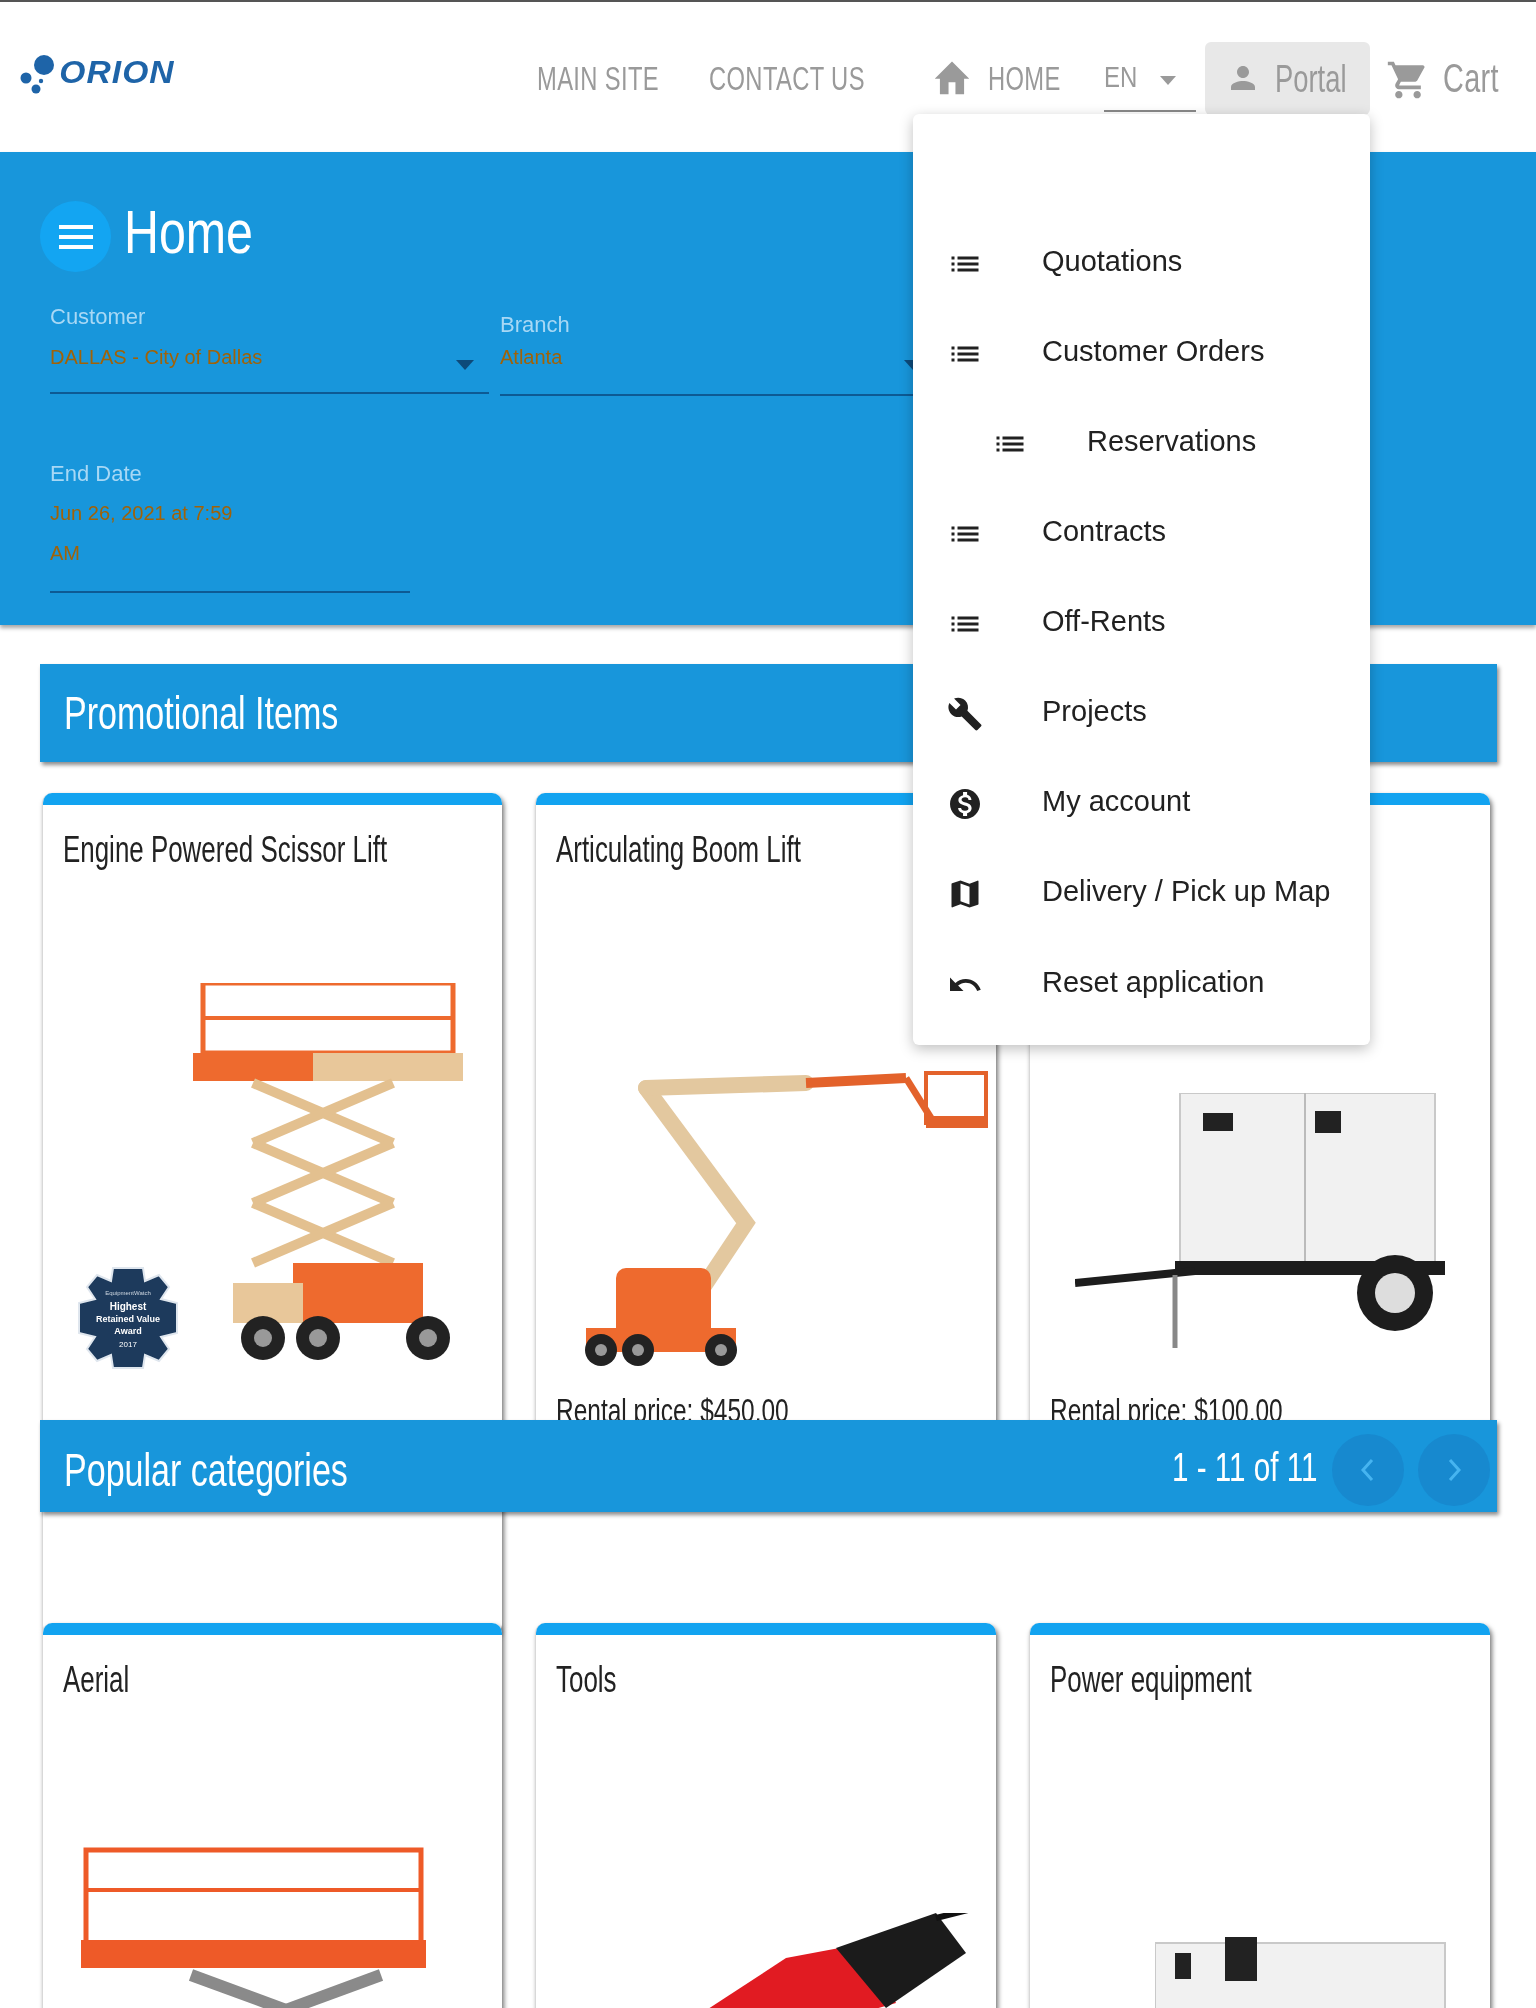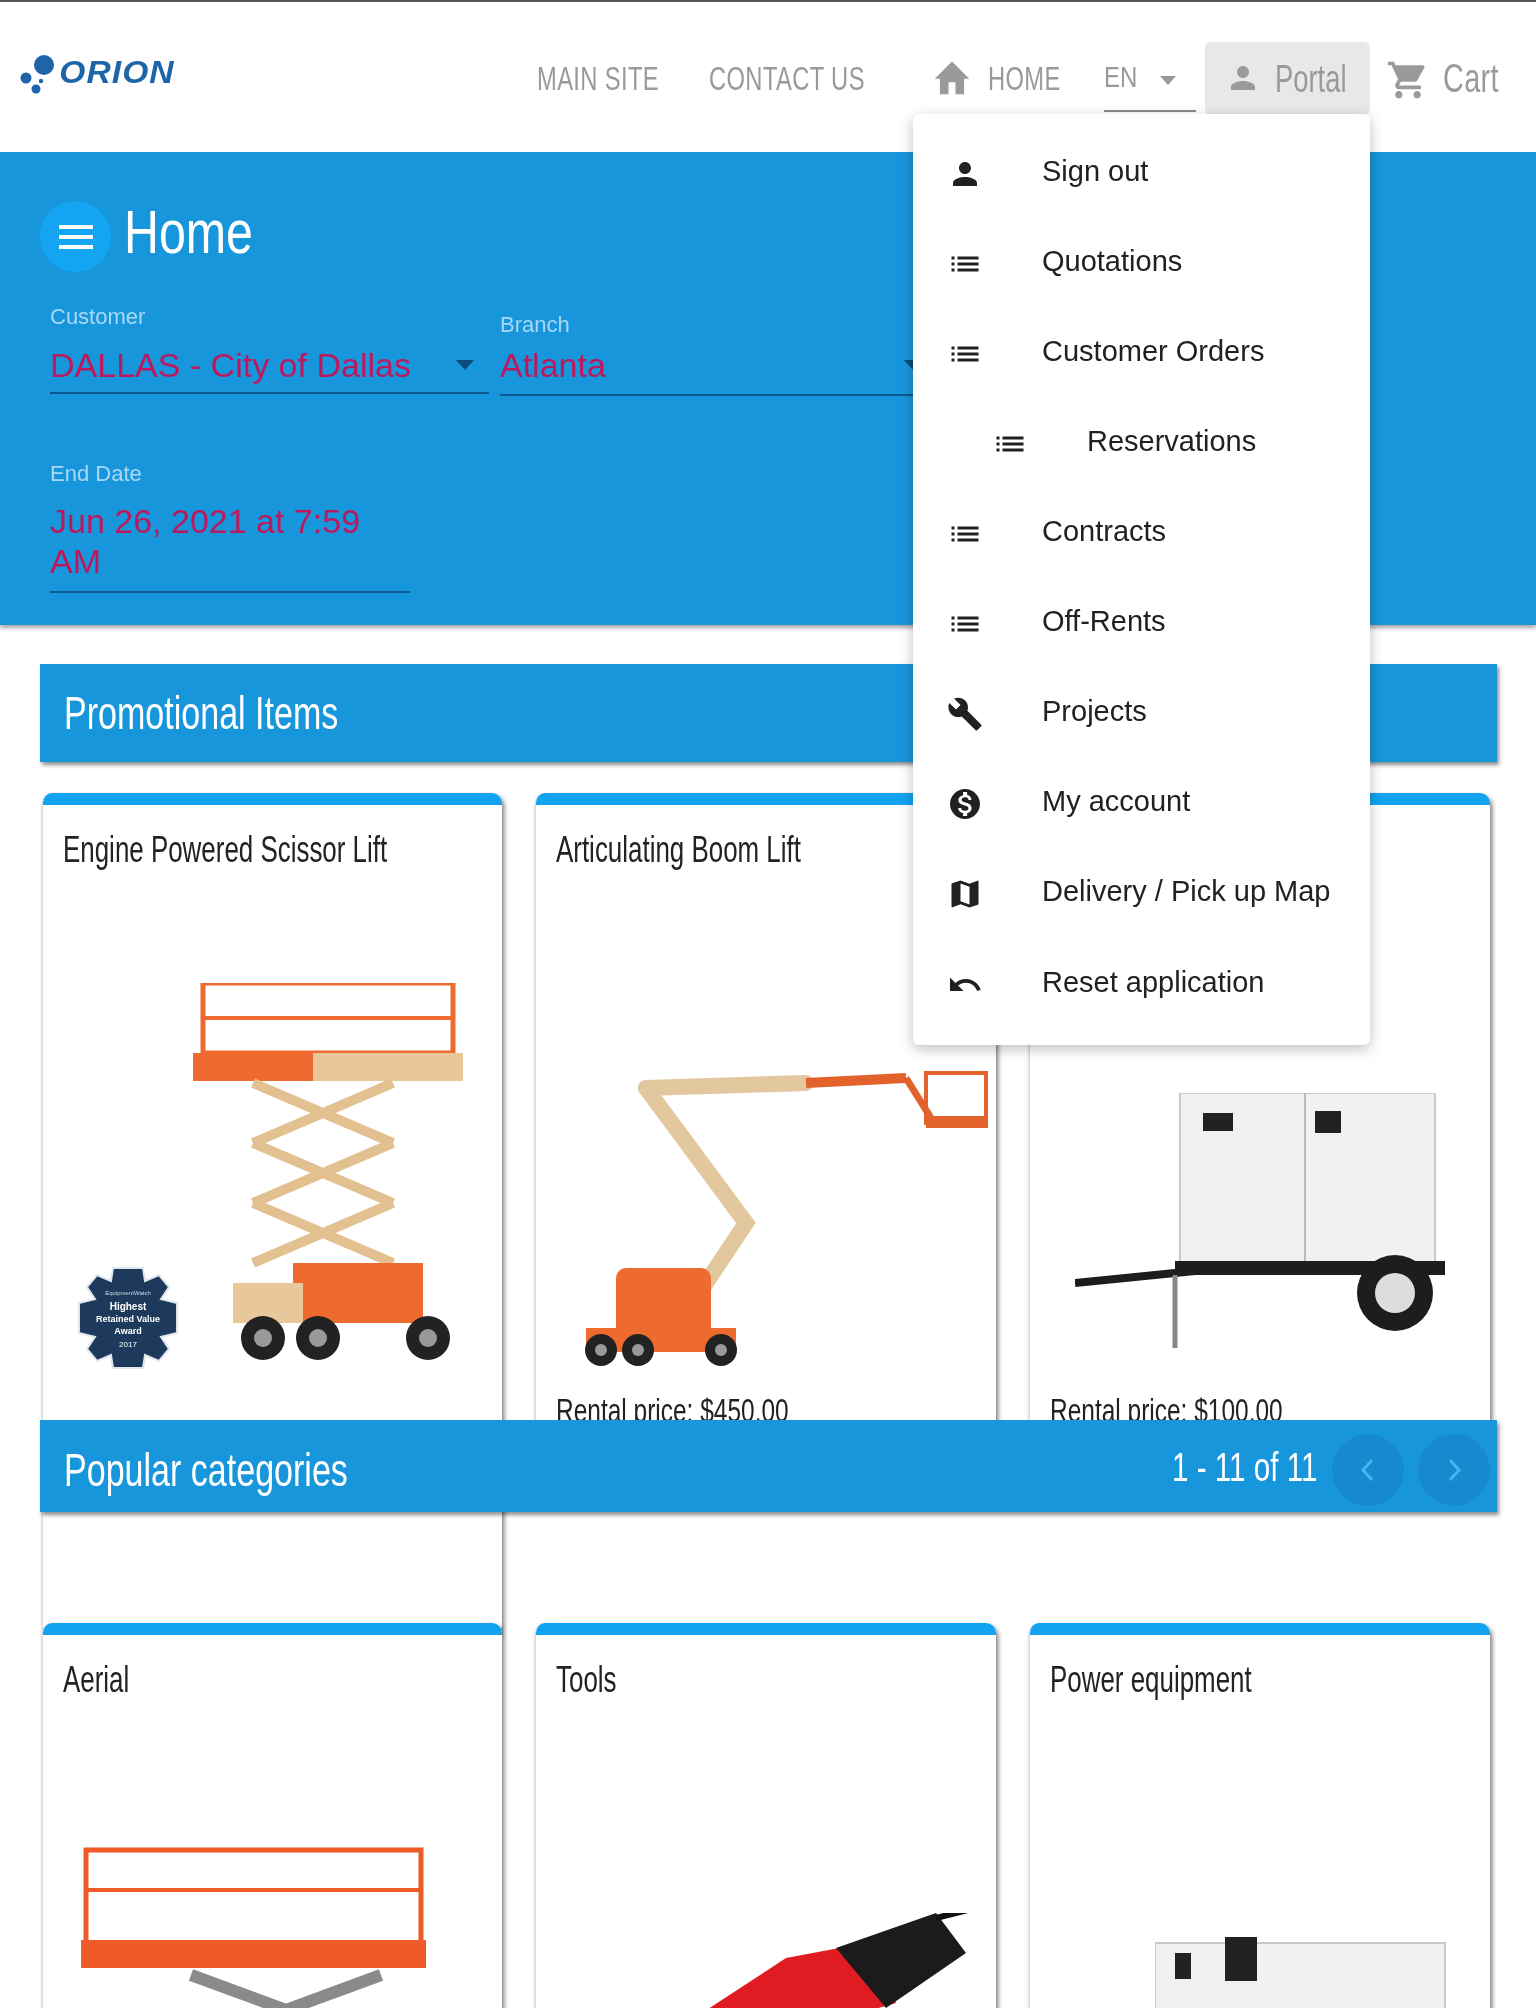--- a/index.html
+++ b/index.html
@@ -21,21 +21,21 @@
   .portal-btn { position: absolute; left: 1205px; top: 40px; width: 165px; height: 73px; background: #e8e8e8; border-radius: 6px; }
   .portal-text { position: absolute; left: 70px; top: 16px; font-size: 38px; color: #9a9a9a; transform: scaleX(0.72); transform-origin: left center; }
 
   
   .header-band { position: absolute; left: 0; top: 152px; width: 1536px; height: 473px; background: #1896db; box-shadow: 0 3px 4px rgba(0,0,0,0.35); }
   .hamburger { position: absolute; left: 40px; top: 201px; width: 71px; height: 71px; border-radius: 50%; background: #13a5f2; }
   .hamburger span { position: absolute; left: 19px; width: 34px; height: 4px; background: #fff; }
   .page-title { position: absolute; left: 124px; top: 196px; font-size: 62px; color: #fff; transform: scaleX(0.78); transform-origin: left center; white-space: nowrap; }
 
   .field-label { position: absolute; font-size: 22px; color: #a8d8f5; }
-  .field-value { position: absolute; font-size: 34px; color: #be185d; white-space: nowrap; }
+  .field-value { position: absolute; font-size: 20px; color: #a16207; white-space: nowrap; }
   .field-underline { position: absolute; height: 2px; background: #0d5a94; }
   .field-caret { position: absolute; width: 0; height: 0; border-left: 9px solid transparent; border-right: 9px solid transparent; border-top: 10px solid #0d4a7a; }
 
   
   .section-bar { position: absolute; left: 40px; width: 1457px; background: #1896db; box-shadow: 2px 3px 4px rgba(0,0,0,0.45); }
   .section-title { position: absolute; left: 24px; font-size: 46px; color: #fff; transform: scaleX(0.74); transform-origin: left center; white-space: nowrap; }
   .pager-text { position: absolute; font-size: 40px; color: #fff; transform: scaleX(0.74); transform-origin: left center; white-space: nowrap; }
   .pager-btn { position: absolute; width: 72px; height: 72px; border-radius: 50%; background: #1789cf; }
   .pager-btn svg { position: absolute; left: 24px; top: 22px; }
 
@@ -243,26 +243,20 @@
   <div class="card-top"></div>
   <span class="card-title">Power equipment</span>
   <svg class="card-img" style="left:125px; top:300px;" width="300" height="120" viewBox="0 0 300 120">
     <rect x="0" y="20" width="290" height="100" fill="#f1f1f1" stroke="#c9c9c9" stroke-width="2"></rect>
     <rect x="20" y="30" width="16" height="26" fill="#222"></rect>
     <rect x="70" y="14" width="32" height="44" fill="#222"></rect>
   </svg>
 </div>
 
 <div class="menu">
-  <div class="menu-item" style="top:15px;">
-    <svg class="menu-icon" viewBox="0 0 24 24">
-        <path d="M12 12c2.2 0 4-1.8 4-4s-1.8-4-4-4-4 1.8-4 4 1.8 4 4 4zm0 2c-2.7 0-8 1.3-8 4v2h16v-2c0-2.7-5.3-4-8-4z" fill="#212121"></path>
-      </svg>
-    <span class="menu-label">Sign out</span>
-  </div>
   <div class="menu-item" style="top:105px;">
     <svg class="menu-icon" viewBox="0 0 24 24">
         <path d="M3 13h2v-2H3v2zm0 4h2v-2H3v2zm0-8h2V7H3v2zm4 4h14v-2H7v2zm0 4h14v-2H7v2zM7 7v2h14V7H7z" fill="#212121"></path>
       </svg>
     <span class="menu-label">Quotations</span>
   </div>
   <div class="menu-item" style="top:195px;">
     <svg class="menu-icon" viewBox="0 0 24 24">
         <path d="M3 13h2v-2H3v2zm0 4h2v-2H3v2zm0-8h2V7H3v2zm4 4h14v-2H7v2zm0 4h14v-2H7v2zM7 7v2h14V7H7z" fill="#212121"></path>
       </svg>

